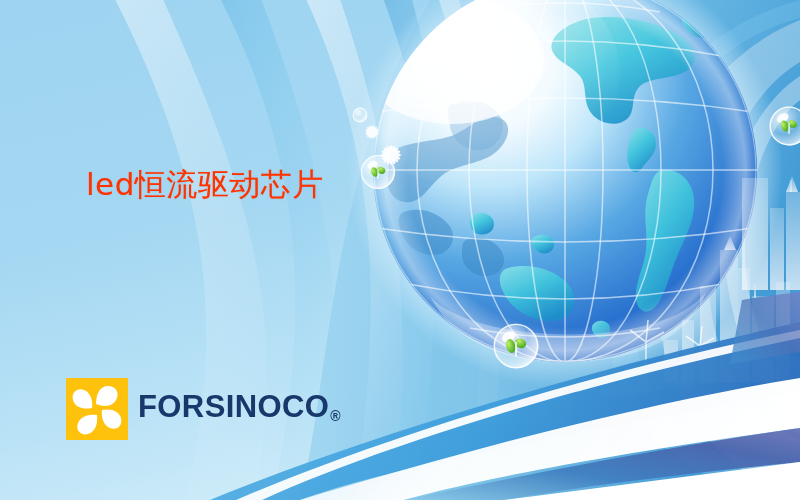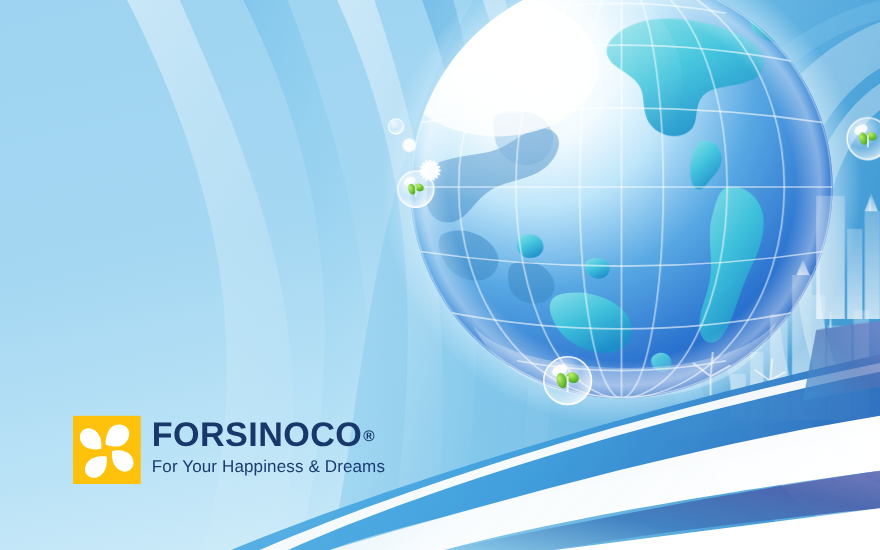--- a/index.html
+++ b/index.html
@@ -68,21 +68,22 @@
     padding-top: 1px;
   }
   #brand-name {
     font-family: "Liberation Sans", sans-serif;
     font-weight: bold;
     font-size: 31px;
     letter-spacing: 0.4px;
     color: #18386b;
     line-height: 1;
     display: flex;
-    align-items: center;
+    align-items: flex-end;
+    margin-top: 12px;
   }
   #brand-reg {
     font-size: 14px;
     line-height: 1;
     position: relative;
     top: 1px;
     margin-left: 1px;
     font-weight: bold;
   }
   #brand-tagline {
@@ -410,36 +411,36 @@
         <g transform="translate(360,115) scale(0.42)">
           <circle r="17" fill="url(#bubbleFill)"></circle>
           <circle r="16.4" fill="none" stroke="#ffffff" stroke-width="2.4" opacity="0.85"></circle>
         </g>
       </g>
 
     </g>
   </svg>
 
   <div class="headline">
+    <span class="headline-line-1">led恒流驱动芯片</span>
   </div>
 
   <div id="logo-block">
     <div id="logo-mark">
       <svg width="62" height="62" viewBox="0 0 62 62" xmlns="http://www.w3.org/2000/svg">
         <g fill="#ffffff">
 
           <path d="M30,26 C30,16 34,8 42,8 C50,8 54,15 50,22 C46,29 38,29 30,26 Z"></path>
           <path d="M36,32 C45,30 53,33 55,40 C57,47 51,53 44,50 C37,47 35,39 36,32 Z"></path>
           <path d="M31,37 C32,46 29,54 22,56 C15,58 9,52 12,45 C15,38 23,36 31,37 Z"></path>
           <path d="M26,30 C17,32 9,29 7,22 C5,15 11,9 18,12 C25,15 27,23 26,30 Z"></path>
         </g>
       </svg>
     </div>
     <div id="logo-text">
       <div id="brand-name">
         <span>FORSINOCO</span>
         <span id="brand-reg">®</span>
       </div>
-      <div id="brand-tagline">For Your Happiness &amp; Dreams</div>
     </div>
   </div>
 
 </div>
 
 </body></html>

